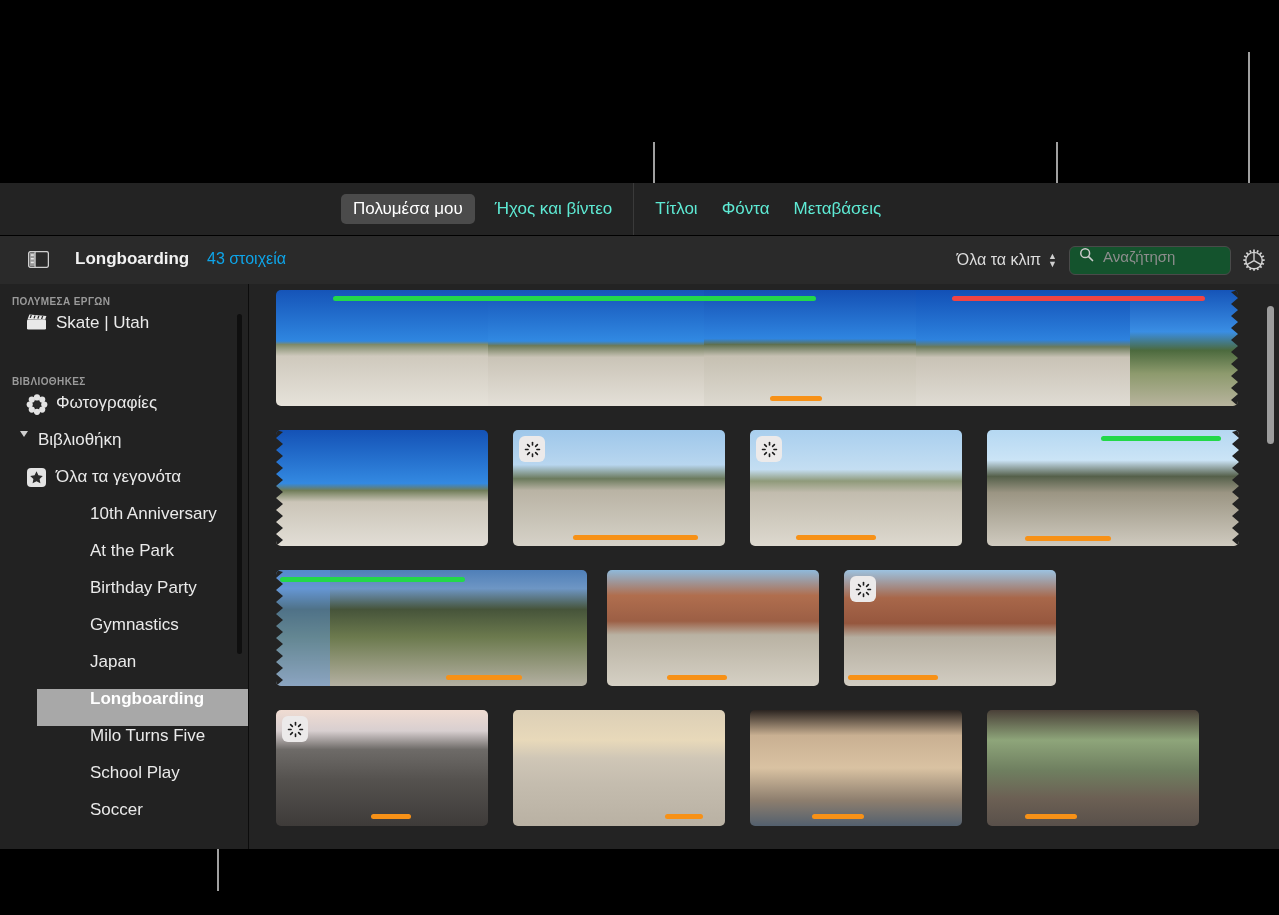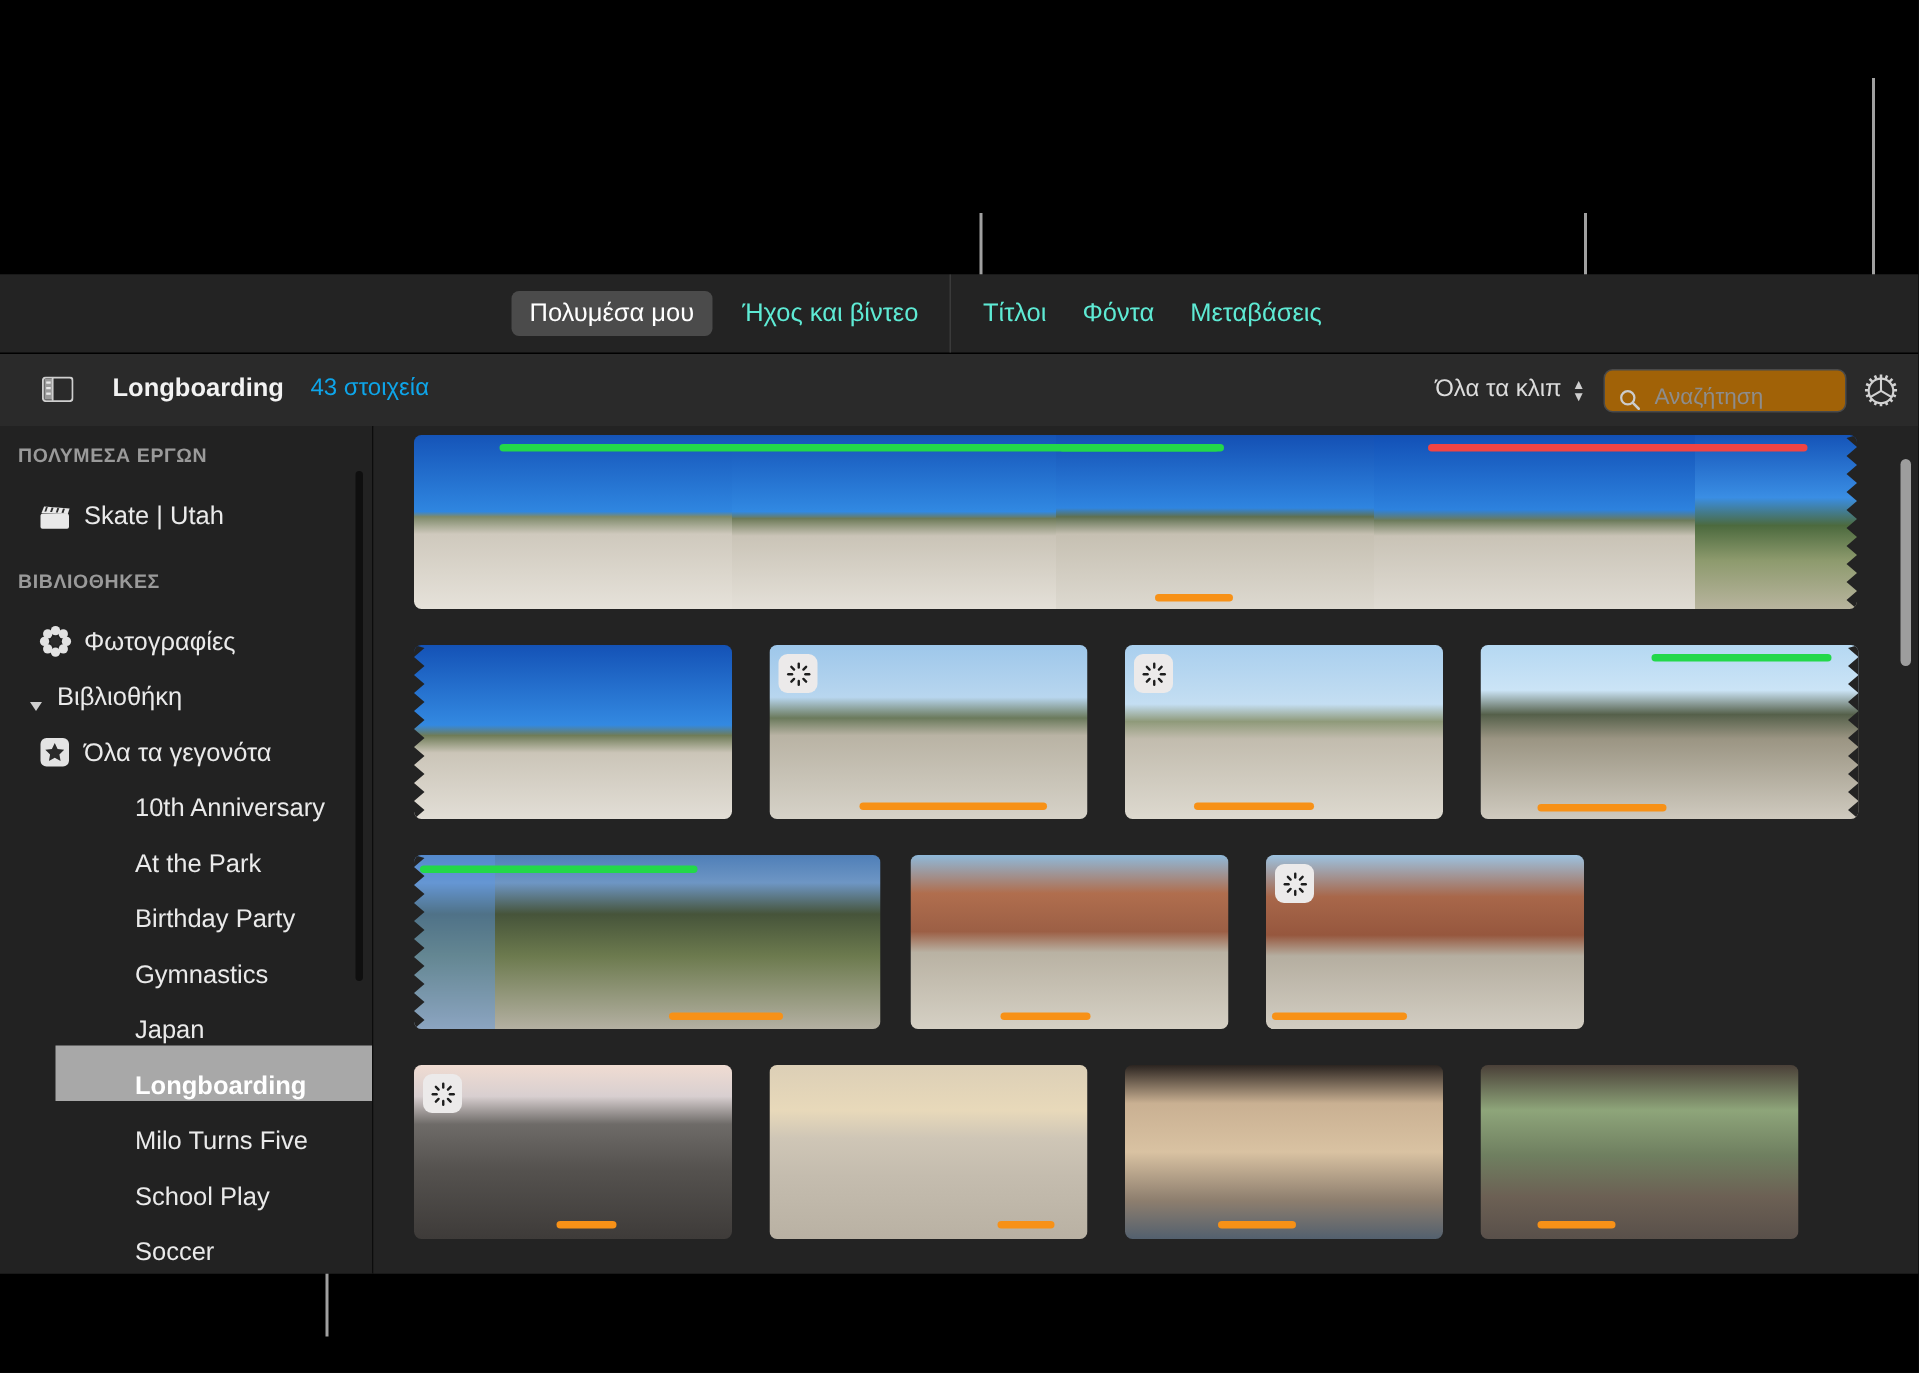--- a/index.html
+++ b/index.html
@@ -17,30 +17,30 @@
 
   
   .toolbar{position:relative;height:48px;background:#2a2a2a;border-bottom:1px solid #111;display:flex;align-items:center;}
   .sb-toggle{position:absolute;left:24px;top:9px;width:28px;height:28px;display:flex;align-items:center;justify-content:center;border-radius:4px;}
   .tb-title{position:absolute;left:75px;top:13px;font-size:17px;font-weight:bold;color:#f2f2f2;}
   .tb-count{position:absolute;left:207px;top:14px;font-size:16px;color:#0ea5e9;}
   .tb-right{position:absolute;right:8px;top:0;height:48px;display:flex;align-items:center;gap:0;}
   .filter-lbl{font-size:16px;color:#dcdcdc;white-space:nowrap;}
   .stepper{display:inline-flex;flex-direction:column;align-items:center;justify-content:center;margin-left:7px;margin-right:12px;}
   .stepper span{display:block;font-size:9px;line-height:8px;color:#cfcfcf;}
-  .search{width:148px;height:27px;border-radius:6px;background:#a16207;border:1px solid #4a4a4a;display:flex;align-items:flex-end;padding:0 6px;}
+  .search{width:148px;height:27px;border-radius:6px;background:#14532d;border:1px solid #4a4a4a;display:flex;align-items:flex-start;padding:0 6px;}
   .search .mag{margin:0 7px 0 3px;}
   .search input{background:transparent;border:0;outline:0;color:#d6d6d6;font-size:15px;font-family:"Liberation Sans",sans-serif;width:104px;}
   .search input::placeholder{color:#8d8d8d;}
   .gearbtn{width:34px;height:34px;display:flex;align-items:center;justify-content:center;margin-left:6px;}
 
   
   .sidebar{position:absolute;left:0;top:101px;width:248px;height:565px;background:#222222;border-right:1px solid #0c0c0c;overflow:hidden;}
-  .sec-head{font-size:13px;font-weight:bold;letter-spacing:.4px;color:#9a9a9a;padding:12px 0 6px 12px;}
-  .sd-row{display:flex;align-items:flex-end;height:37px;padding-left:28px;color:#eaeaea;font-size:17px;}
+  .sec-head{font-size:10px;font-weight:bold;letter-spacing:.4px;color:#9a9a9a;padding:12px 0 6px 12px;}
+  .sd-row{display:flex;align-items:flex-start;height:37px;padding-left:28px;color:#eaeaea;font-size:17px;}
   .sd-row.ind{padding-left:49px;margin-left:37px;}
   .sd-row.sel{background:#a8a8a8;color:#fff;font-weight:bold;}
   .sd-ic{width:26px;display:flex;align-items:center;justify-content:flex-start;margin-left:-2px;}
   .sd-lbl{margin-left:4px;white-space:nowrap;}
   .disc{width:0;height:0;border-left:6px solid #cfcfcf;border-top:4px solid transparent;border-bottom:4px solid transparent;transform:rotate(90deg);margin-right:7px;margin-left:-12px;}
   .sb-scroll{position:absolute;right:6px;top:30px;width:5px;height:340px;background:#0f0f0f;border-radius:3px;}
 
   
   .browser{position:absolute;left:249px;top:101px;width:1030px;height:565px;background:#232323;overflow:hidden;}
   .strip{position:absolute;border-radius:5px;overflow:hidden;}

